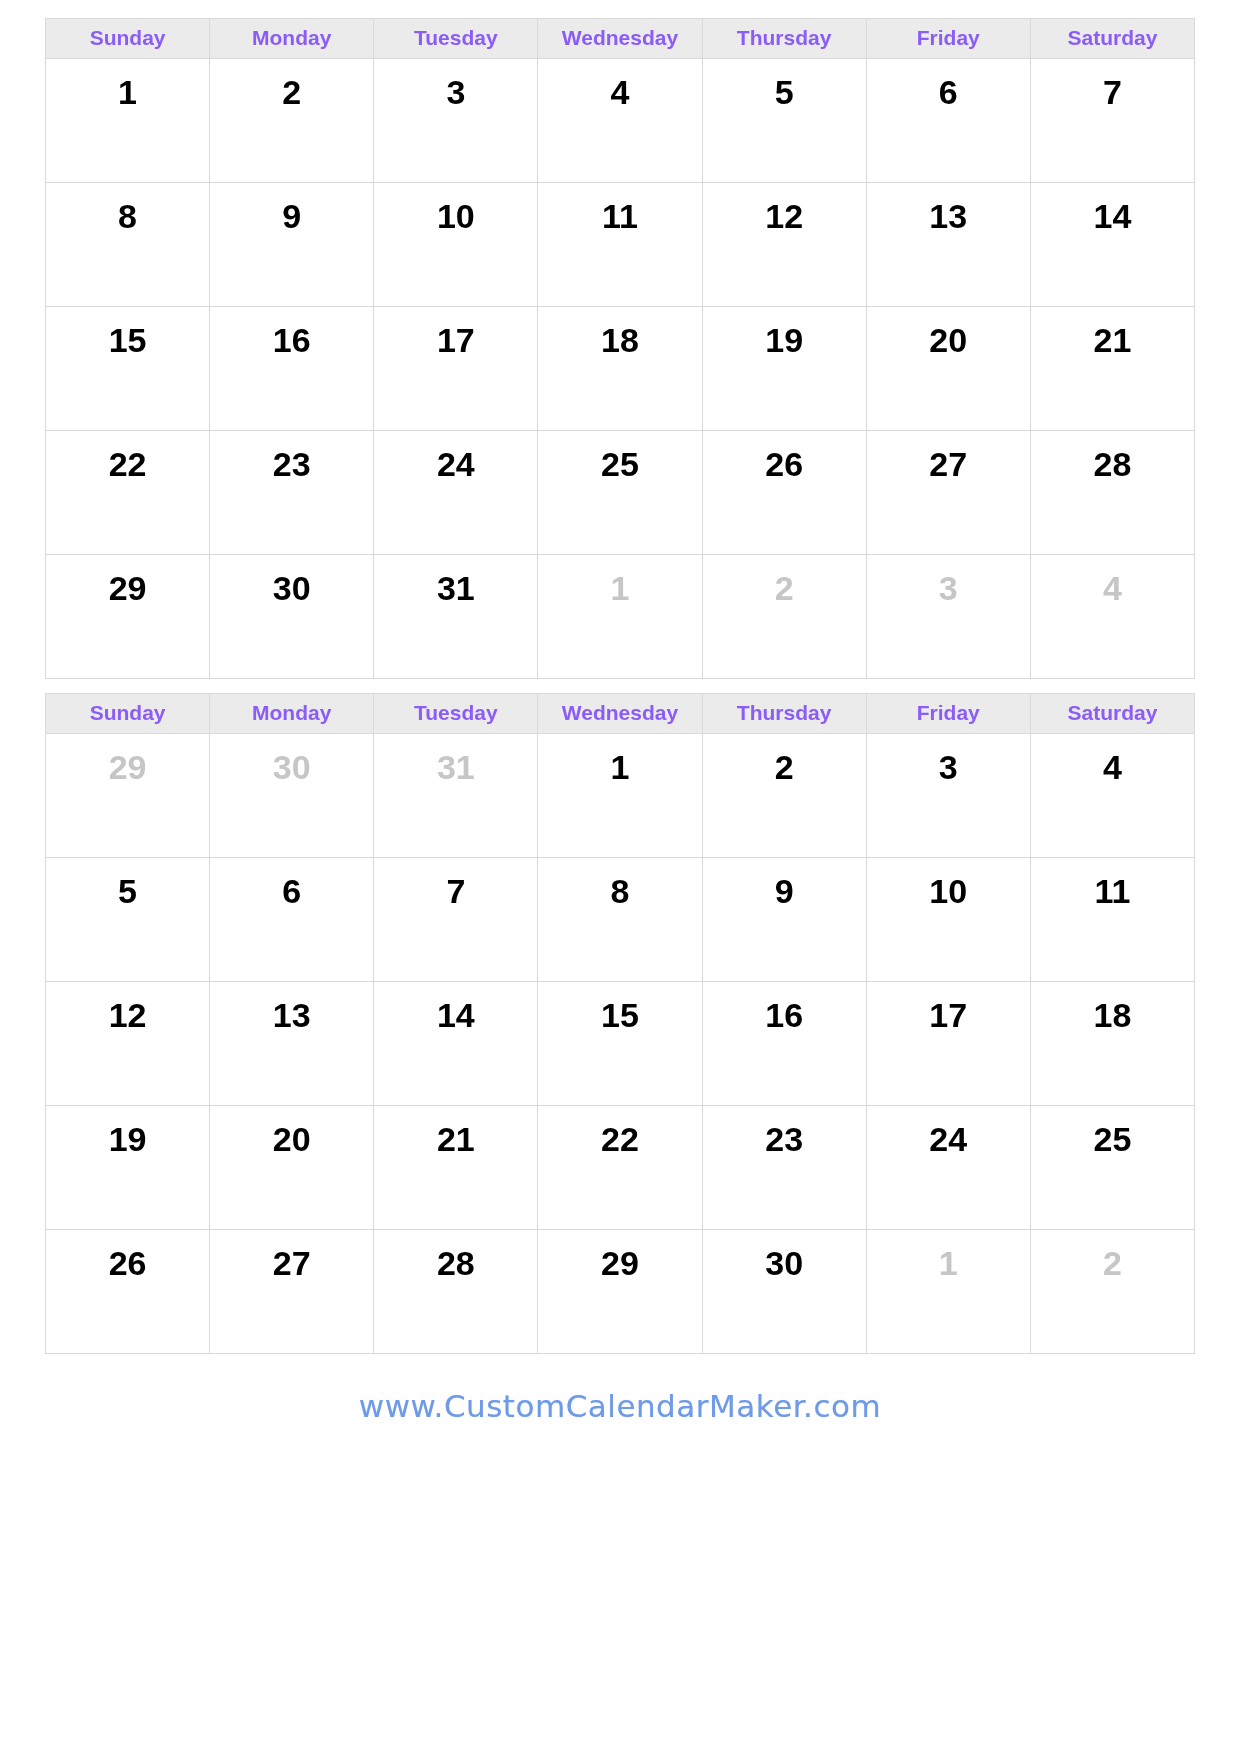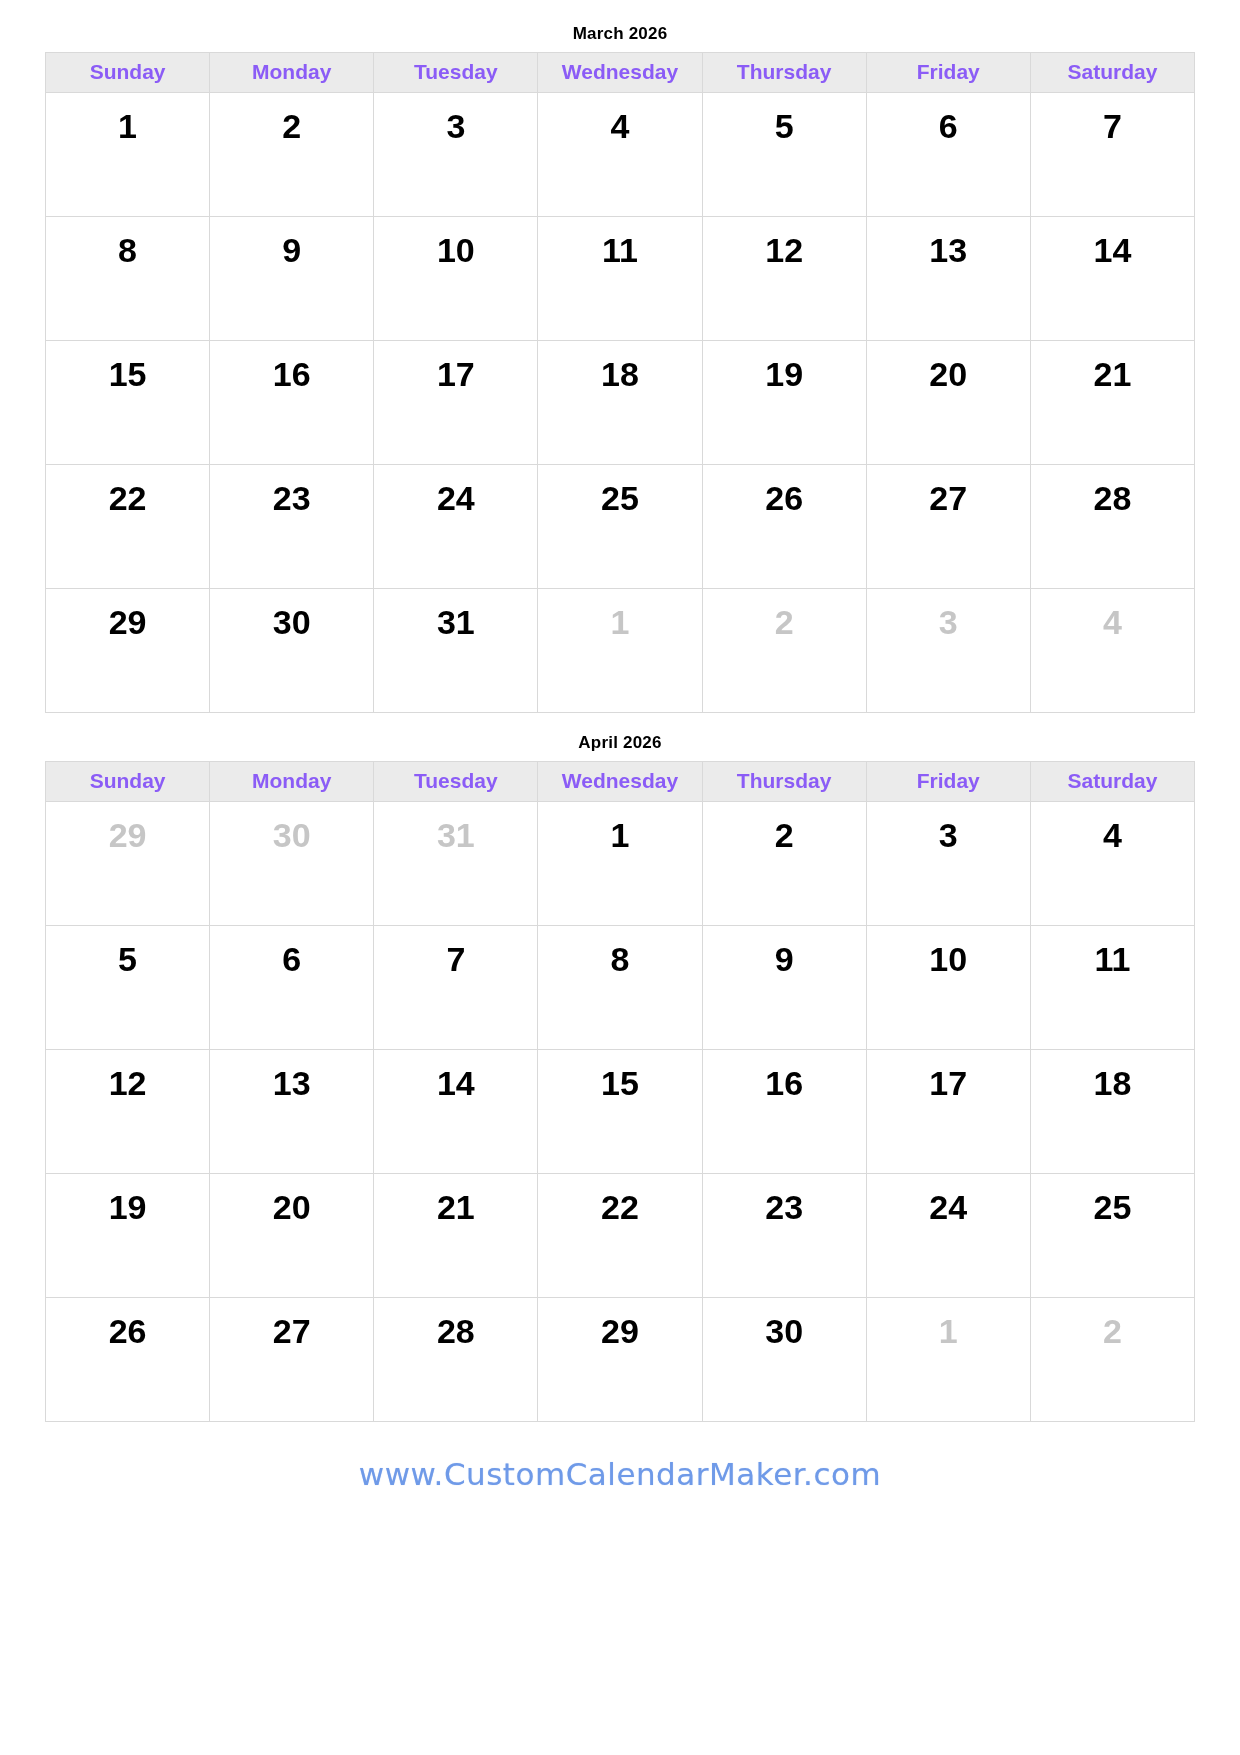--- a/index.html
+++ b/index.html
@@ -74,21 +74,20 @@
     font-family: "DejaVu Sans", sans-serif;
     text-shadow: 0 0 1px #b9cdf2;
   }
 </style>
 </head>
 <body>
 
 <div class="page">
 
   <div class="month-block">
-    <div class="month-title">March 2026</div>
     <table class="cal">
       <thead>
         <tr>
           <th>Sunday</th>
           <th>Monday</th>
           <th>Tuesday</th>
           <th>Wednesday</th>
           <th>Thursday</th>
           <th>Friday</th>
           <th>Saturday</th>
@@ -140,21 +139,20 @@
           <td class="other">3</td>
           <td class="weekend other">4</td>
         </tr>
       </tbody>
     </table>
   </div>
 
   <div class="spacer"></div>
 
   <div class="month-block">
-    <div class="month-title">April 2026</div>
     <table class="cal">
       <thead>
         <tr>
           <th>Sunday</th>
           <th>Monday</th>
           <th>Tuesday</th>
           <th>Wednesday</th>
           <th>Thursday</th>
           <th>Friday</th>
           <th>Saturday</th>

